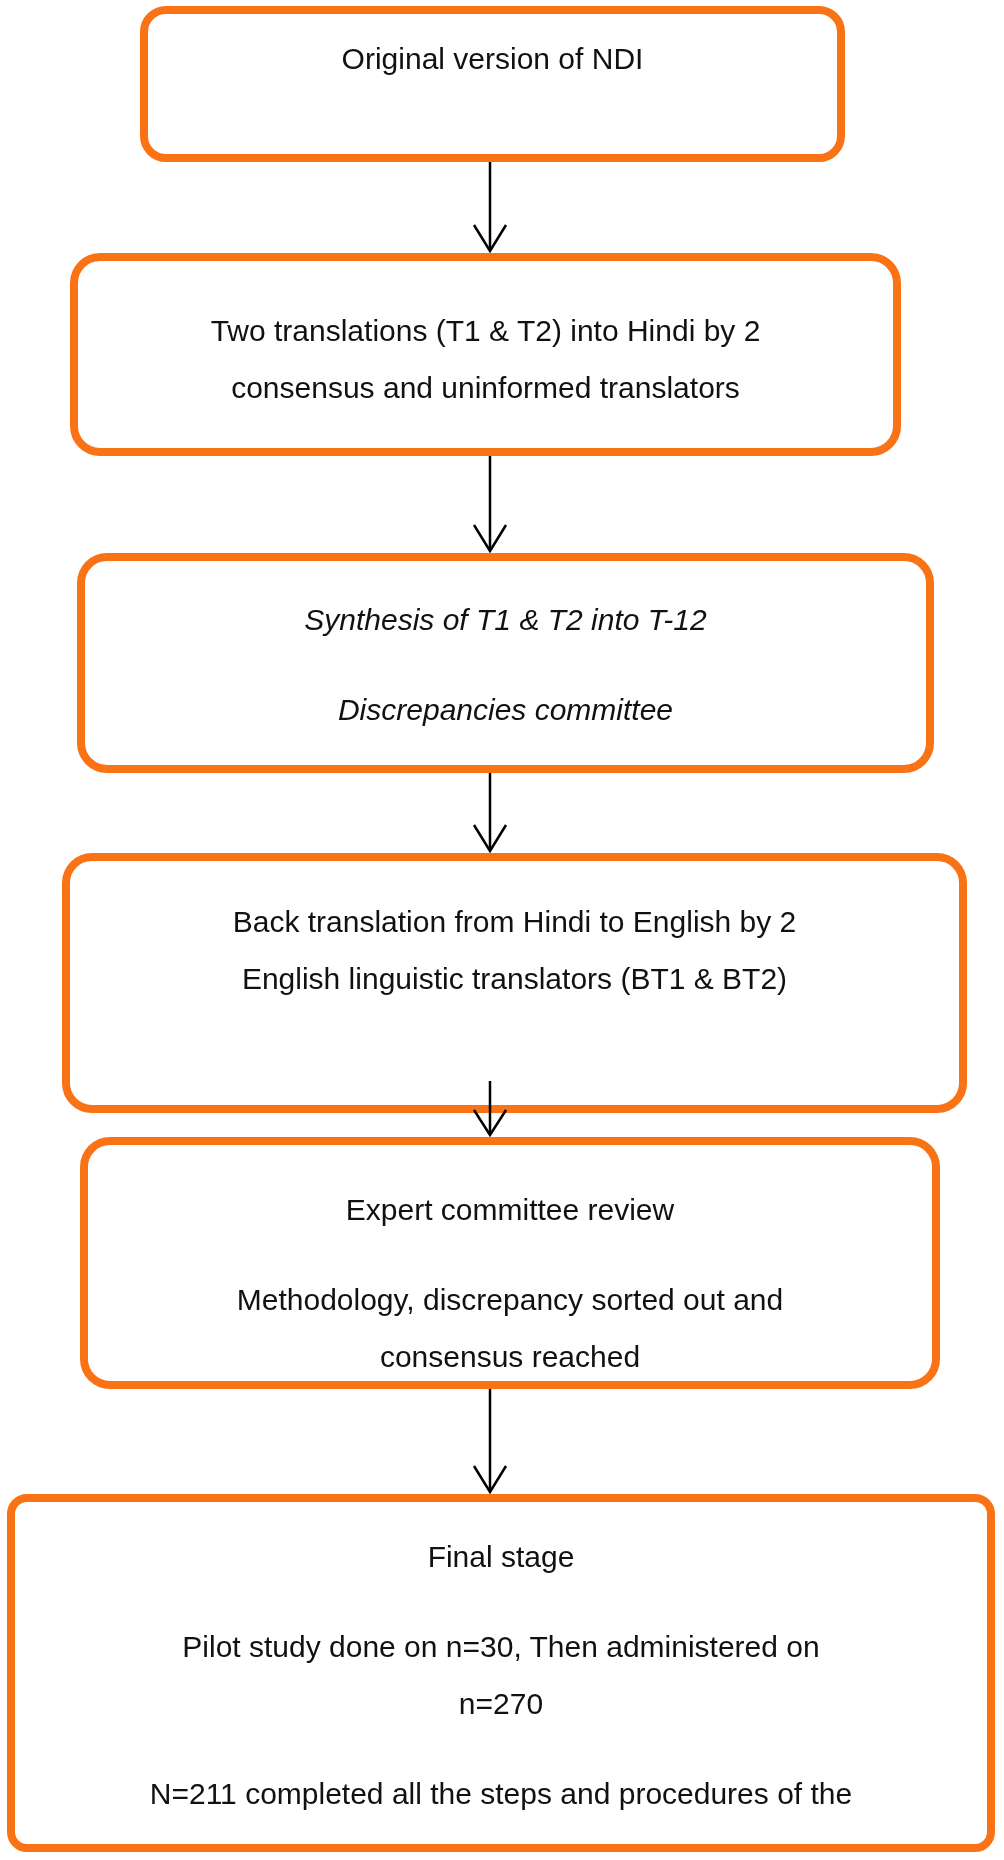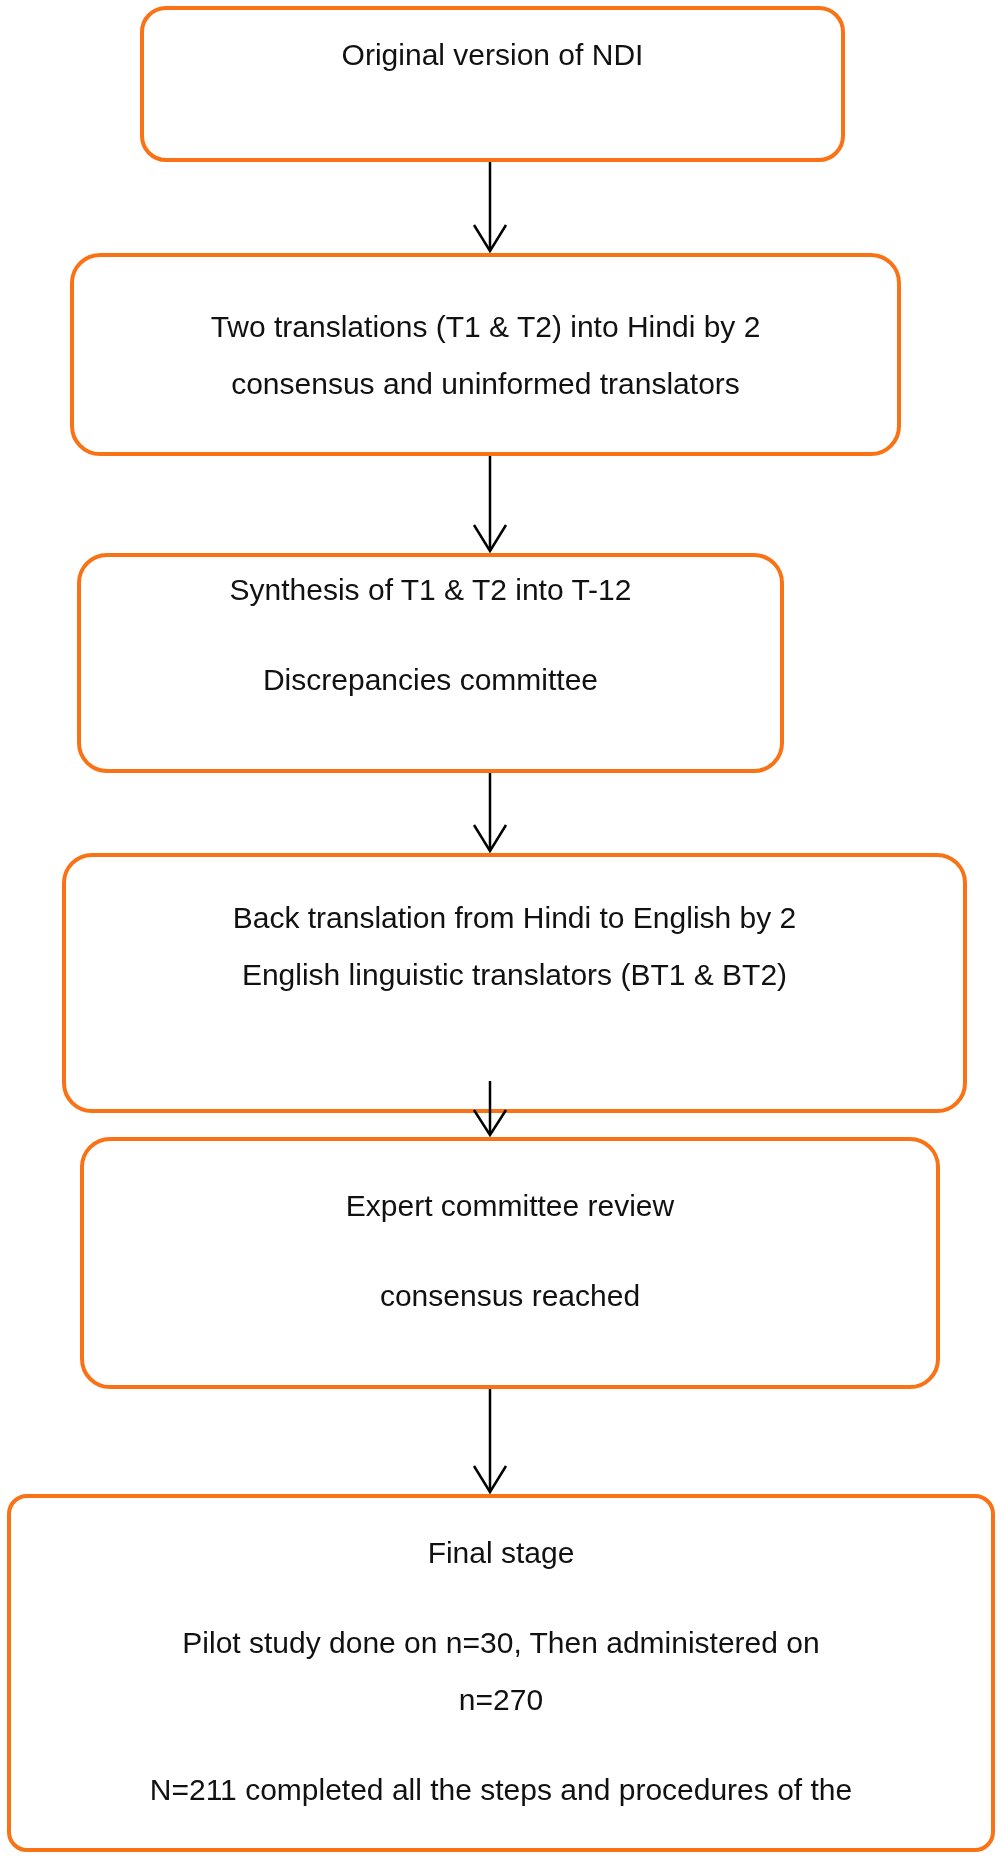--- a/index.html
+++ b/index.html
@@ -13,35 +13,35 @@
     height: 1860px;
     background: #ffffff;
     font-family: "Liberation Sans", sans-serif;
     color: #111111;
     overflow: hidden;
   }
   .flow-box {
     position: absolute;
     box-sizing: border-box;
     background: #ffffff;
-    border: 4px solid #f97316;
+    border: 8px solid #f97316;
     border-radius: 30px;
     text-align: center;
     font-size: 30px;
     line-height: 57px;
   }
   .flow-box p {
     margin: 0 10px 33px;
     padding: 0;
   }
   .flow-box p:last-child { margin-bottom: 0; }
 
   .b1 { left: 140px; top: 6px;    width: 705px; height: 156px; padding-top: 16px; border-radius: 26px; }
   .b2 { left: 70px;  top: 253px;  width: 831px; height: 203px; padding-top: 41px; }
-  .b3 { left: 77px;  top: 553px;  width: 707px; height: 220px; padding-top: 4px; }
+  .b3 { left: 77px;  top: 553px;  width: 857px; height: 220px; padding-top: 30px; font-style: italic; }
   .b4 { left: 62px;  top: 853px;  width: 905px; height: 260px; padding-top: 32px; }
   .b5 { left: 80px;  top: 1137px; width: 860px; height: 252px; padding-top: 36px; }
   .b6 { left: 7px;   top: 1494px; width: 988px; height: 358px; padding-top: 26px; border-radius: 20px; }
 
   .arrow {
     position: absolute;
     width: 60px;
     margin-left: -30px; 
   }
   .a1 { left: 490px; top: 162px;  height: 91px;  }
@@ -111,20 +111,21 @@
       <line x1="30" y1="0" x2="30" y2="53" stroke="#000" stroke-width="2.5"></line>
       <polyline points="14,29 30,54 46,29" fill="none" stroke="#000" stroke-width="2.5"></polyline>
     </svg>
   </div>
 
   <div class="flow-box b5">
     <p>
       <span>Expert committee review</span>
     </p>
     <p>
+      <span style="display:block">Methodology, discrepancy sorted out and</span>
       <span style="display:block">consensus reached</span>
     </p>
   </div>
 
   <div class="arrow a5">
     <svg viewBox="0 0 60 105" preserveAspectRatio="none">
       <line x1="30" y1="0" x2="30" y2="102" stroke="#000" stroke-width="2.5"></line>
       <polyline points="14,77 30,103 46,77" fill="none" stroke="#000" stroke-width="2.5"></polyline>
     </svg>
   </div>

